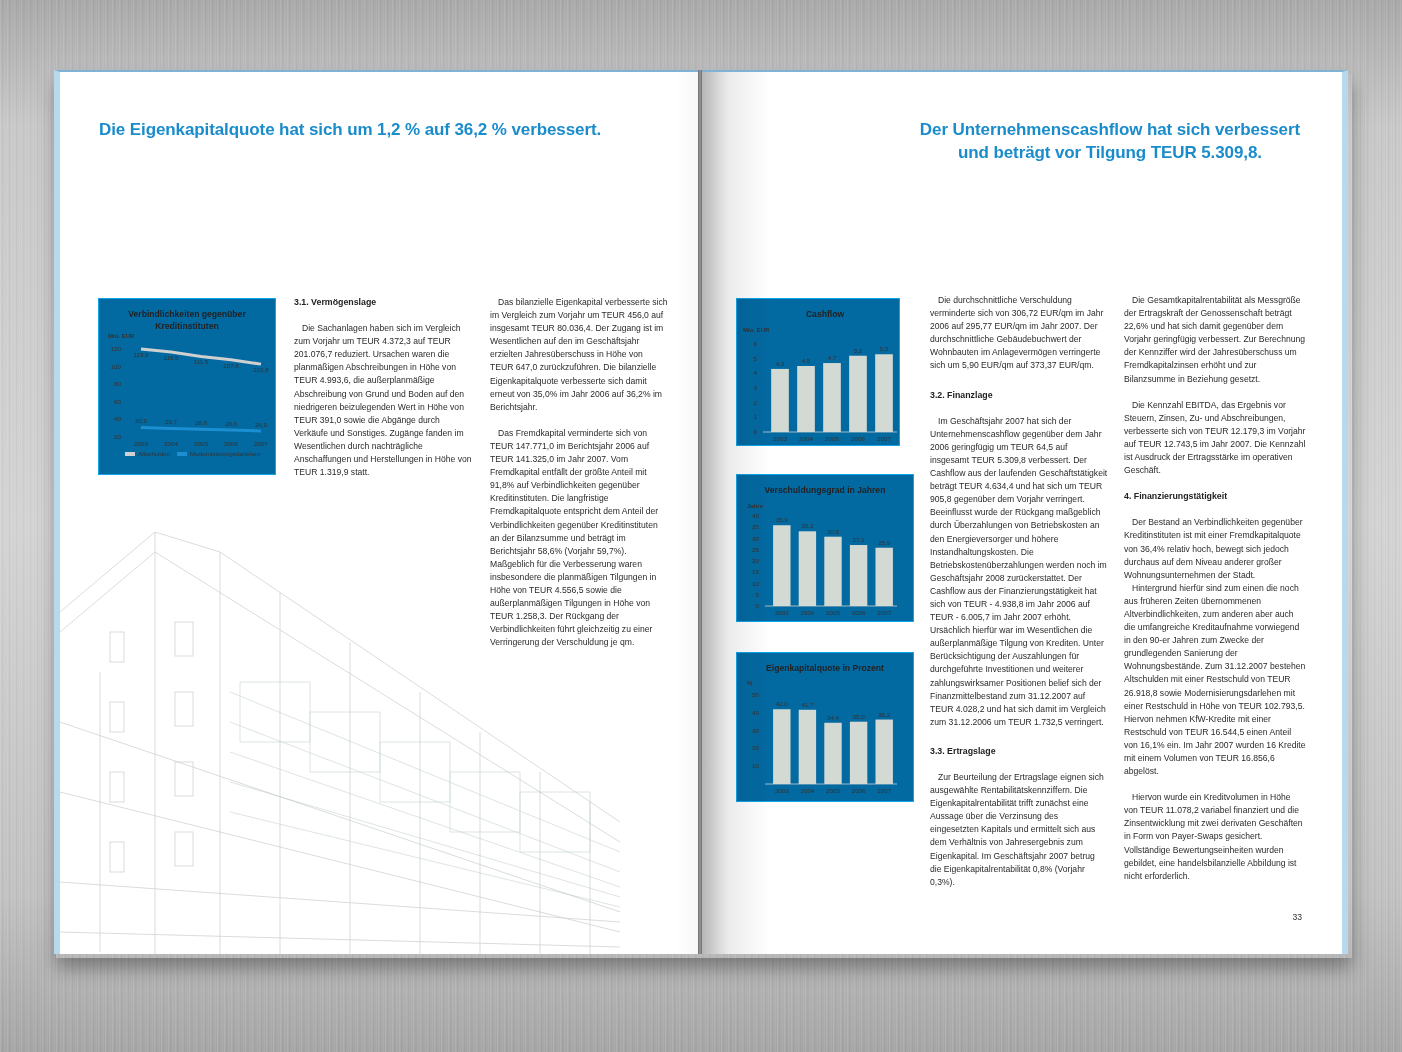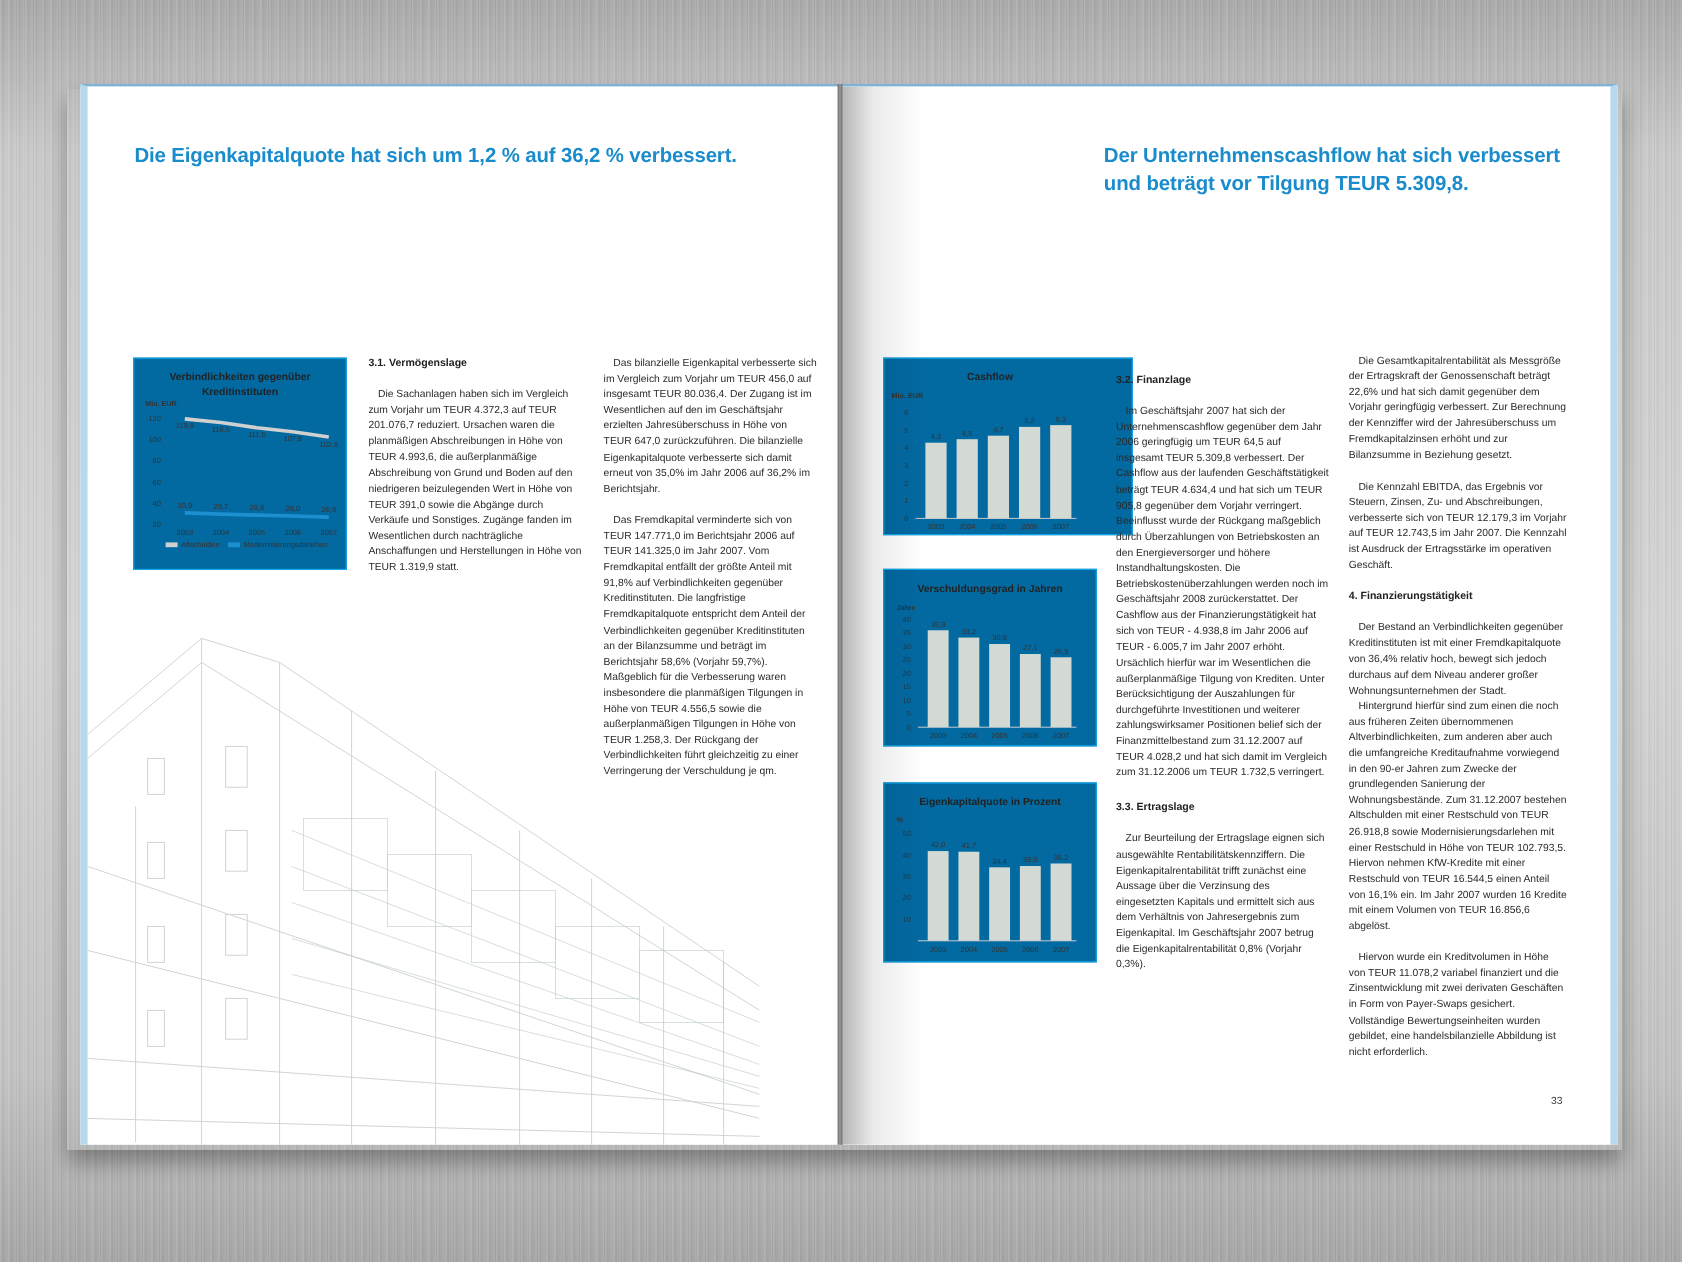--- a/index.html
+++ b/index.html
@@ -14,38 +14,38 @@
         rgba(255,255,255,0.06) 6px, rgba(0,0,0,0.05) 7px),
       linear-gradient(180deg, #a9a9a9 0%, #c9c9c9 12%, #d4d4d4 50%, #c2c2c2 85%, #a6a6a6 100%);
   }
   .shadow {
     position: absolute; left: 56px; top: 74px; width: 1296px; height: 884px;
     box-shadow: 0 10px 18px rgba(0,0,0,0.35);
   }
   .page {
     position: absolute; top: 70px; height: 884px; background: #ffffff; overflow: hidden;
   }
-  .page-left  { left: 67px;  width: 712px; border-left: 6px solid #b8d8ee; border-top: 2px solid #7fb3d6; padding-left: 36px; }
+  .page-left  { left: 54px;  width: 712px; border-left: 6px solid #b8d8ee; border-top: 2px solid #7fb3d6; padding-left: 36px; }
   .page-right { left: 700px; width: 648px; border-right: 6px solid #b8d8ee; border-top: 2px solid #7fb3d6; }
   .page-left::after {
     content: ""; position: absolute; right: 0; top: 0; bottom: 0; width: 90px;
     background: linear-gradient(90deg, rgba(0,0,0,0) 0%, rgba(0,0,0,0.08) 60%, rgba(0,0,0,0.28) 100%);
     pointer-events: none;
   }
   .page-right::before {
     content: ""; position: absolute; left: 0; top: 0; bottom: 0; width: 70px;
     background: linear-gradient(90deg, rgba(0,0,0,0.30) 0%, rgba(0,0,0,0.08) 40%, rgba(0,0,0,0) 100%);
     pointer-events: none; z-index: 2;
   }
   .headline {
     position: absolute; color: #1a8ccc; font-weight: bold; font-size: 17px; line-height: 23px;
     letter-spacing: -0.1px;
   }
   .headline-left { left: 39px; top: 46px; white-space: nowrap; }
-  .headline-right { right: 42px; top: 46px; text-align: left; white-space: nowrap; }
+  .headline-right { right: 42px; top: 46px; text-align: center; white-space: nowrap; }
 
   .col {
     position: absolute; font-size: 8.6px; line-height: 13.1px; color: #2a2a2a; width: 178px;
   }
   .col p { text-indent: 8px; margin-bottom: 13px; }
   .col p.tight { margin-bottom: 0; }
   .col h3 { font-size: 8.8px; font-weight: bold; margin-bottom: 13px; color: #222; }
   .col h3.spaced { margin-top: 16px; }
 
   .chartbox {
@@ -155,21 +155,21 @@
     <p>Das Fremdkapital verminderte sich von TEUR 147.771,0 im Berichtsjahr 2006 auf TEUR 141.325,0 im Jahr 2007. Vom Fremdkapital entfällt der größte Anteil mit 91,8% auf Verbindlichkeiten gegenüber Kreditinstituten. Die langfristige Fremdkapitalquote entspricht dem Anteil der Verbindlichkeiten gegenüber Kreditinstituten an der Bilanzsumme und beträgt im Berichtsjahr 58,6% (Vorjahr 59,7%). Maßgeblich für die Verbesserung waren insbesondere die planmäßigen Tilgungen in Höhe von TEUR 4.556,5 sowie die außerplanmäßigen Tilgungen in Höhe von TEUR 1.258,3. Der Rückgang der Verbindlichkeiten führt gleichzeitig zu einer Verringerung der Verschuldung je qm.</p>
   </div>
 </div>
 
 <div class="page page-right">
   <div class="headline headline-right">
     <div>Der Unternehmenscashflow hat sich verbessert</div>
     <div>und beträgt vor Tilgung TEUR 5.309,8.</div>
   </div>
 
-  <div class="chartbox" style="left:36px; top:226px; width:208px; height:148px;">
+  <div class="chartbox" style="left:36px; top:226px; width:164px; height:148px;">
     <svg id="chart1" width="176" height="146">
       <text class="ctitle" x="88" y="18" text-anchor="middle">Cashflow</text>
       <text class="cunit" x="6" y="33">Mio. EUR</text>
     <text x="20" y="135" class="clabel" text-anchor="end">0</text>
         <text x="20" y="120.33333333333333" class="clabel" text-anchor="end">1</text>
         <text x="20" y="105.66666666666667" class="clabel" text-anchor="end">2</text>
         <text x="20" y="91" class="clabel" text-anchor="end">3</text>
         <text x="20" y="76.33333333333334" class="clabel" text-anchor="end">4</text>
         <text x="20" y="61.66666666666666" class="clabel" text-anchor="end">5</text>
         <text x="20" y="47" class="clabel" text-anchor="end">6</text>
@@ -246,20 +246,21 @@
         <rect x="112.89600000000002" y="68.7" width="17.408" height="62.3" fill="#d3dad4"></rect>
         <text x="121.60000000000001" y="65.7" class="clabel" text-anchor="middle">35,0</text>
         <text x="121.60000000000001" y="140" class="clabel" text-anchor="middle">2006</text>
         <rect x="138.496" y="66.564" width="17.408" height="64.436" fill="#d3dad4"></rect>
         <text x="147.20000000000002" y="63.56399999999999" class="clabel" text-anchor="middle">36,2</text>
         <text x="147.20000000000002" y="140" class="clabel" text-anchor="middle">2007</text>
       </svg>
   </div>
 
   <div class="col" style="left:230px; top:222px;">
+    <p>Die durchschnittliche Verschuldung verminderte sich von 306,72 EUR/qm im Jahr 2006 auf 295,77 EUR/qm im Jahr 2007. Der durchschnittliche Gebäudebuchwert der Wohnbauten im Anlagevermögen verringerte sich um 5,90 EUR/qm auf 373,37 EUR/qm.</p>
     <h3 class="spaced">3.2. Finanzlage</h3>
     <p>Im Geschäftsjahr 2007 hat sich der Unternehmenscashflow gegenüber dem Jahr 2006 geringfügig um TEUR 64,5 auf insgesamt TEUR 5.309,8 verbessert. Der Cashflow aus der laufenden Geschäftstätigkeit beträgt TEUR 4.634,4 und hat sich um TEUR 905,8 gegenüber dem Vorjahr verringert. Beeinflusst wurde der Rückgang maßgeblich durch Überzahlungen von Betriebskosten an den Energieversorger und höhere Instandhaltungskosten. Die Betriebskostenüberzahlungen werden noch im Geschäftsjahr 2008 zurückerstattet. Der Cashflow aus der Finanzierungstätigkeit hat sich von TEUR - 4.938,8 im Jahr 2006 auf TEUR - 6.005,7 im Jahr 2007 erhöht. Ursächlich hierfür war im Wesentlichen die außerplanmäßige Tilgung von Krediten. Unter Berücksichtigung der Auszahlungen für durchgeführte Investitionen und weiterer zahlungswirksamer Positionen belief sich der Finanzmittelbestand zum 31.12.2007 auf TEUR 4.028,2 und hat sich damit im Vergleich zum 31.12.2006 um TEUR 1.732,5 verringert.</p>
     <h3 class="spaced">3.3. Ertragslage</h3>
     <p>Zur Beurteilung der Ertragslage eignen sich ausgewählte Rentabilitätskennziffern. Die Eigenkapitalrentabilität trifft zunächst eine Aussage über die Verzinsung des eingesetzten Kapitals und ermittelt sich aus dem Verhältnis von Jahresergebnis zum Eigenkapital. Im Geschäftsjahr 2007 betrug die Eigenkapitalrentabilität 0,8% (Vorjahr 0,3%).</p>
   </div>
 
   <div class="col" style="left:424px; top:222px; width:182px;">
     <p>Die Gesamtkapitalrentabilität als Messgröße der Ertragskraft der Genossenschaft beträgt 22,6% und hat sich damit gegenüber dem Vorjahr geringfügig verbessert. Zur Berechnung der Kennziffer wird der Jahresüberschuss um Fremdkapitalzinsen erhöht und zur Bilanzsumme in Beziehung gesetzt.</p>
     <p>Die Kennzahl EBITDA, das Ergebnis vor Steuern, Zinsen, Zu- und Abschreibungen, verbesserte sich von TEUR 12.179,3 im Vorjahr auf TEUR 12.743,5 im Jahr 2007. Die Kennzahl ist Ausdruck der Ertragsstärke im operativen Geschäft.</p>
     <h3>4. Finanzierungstätigkeit</h3>

